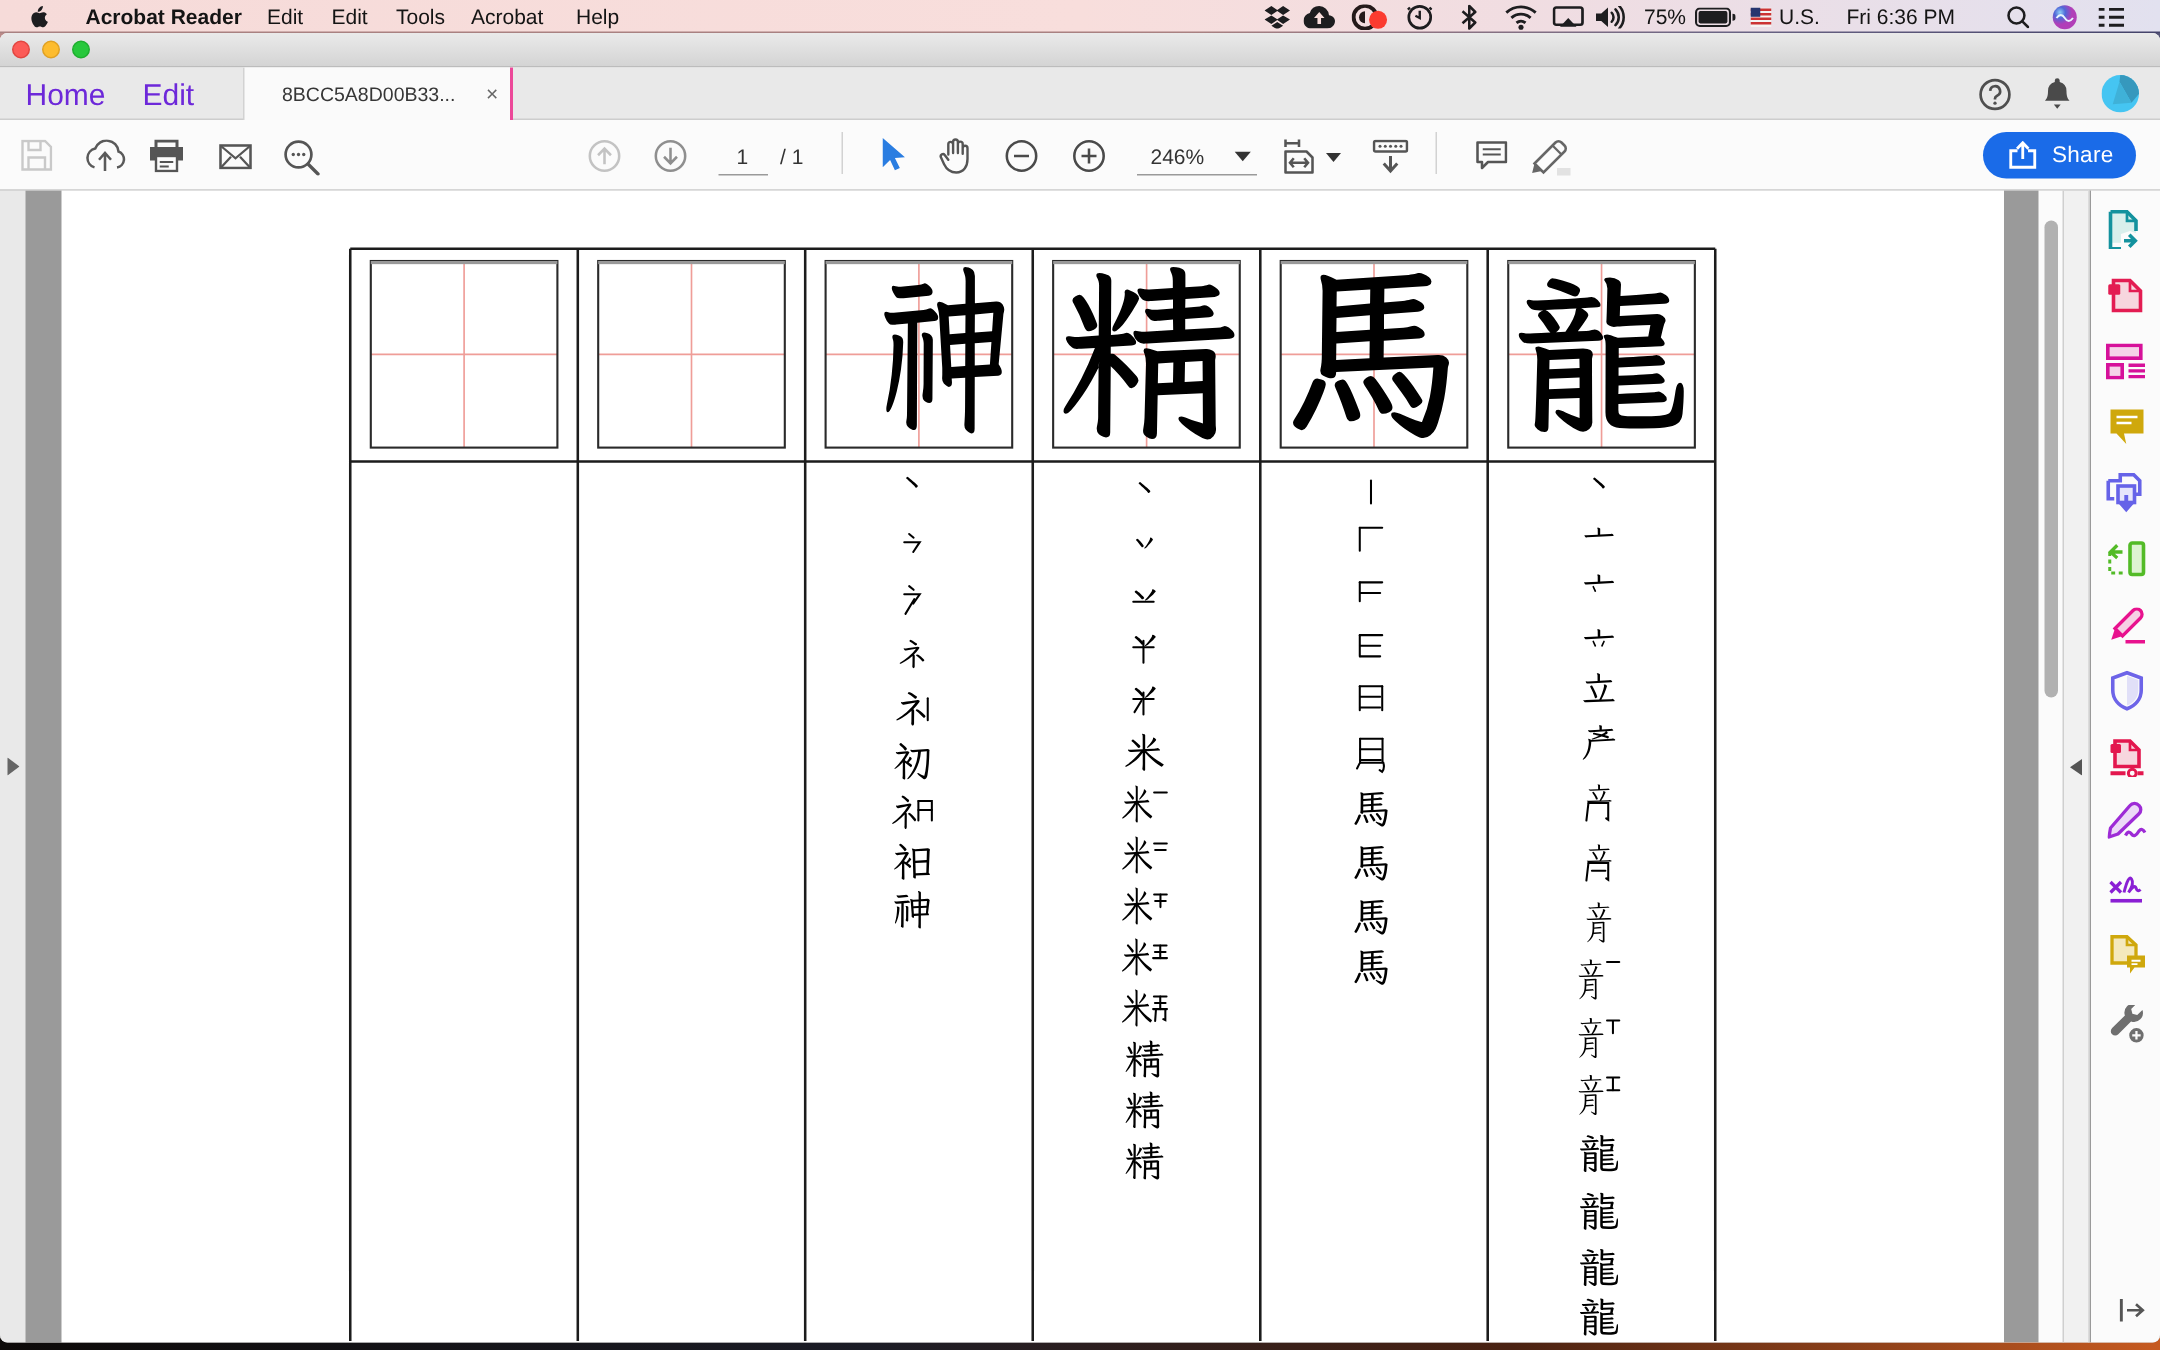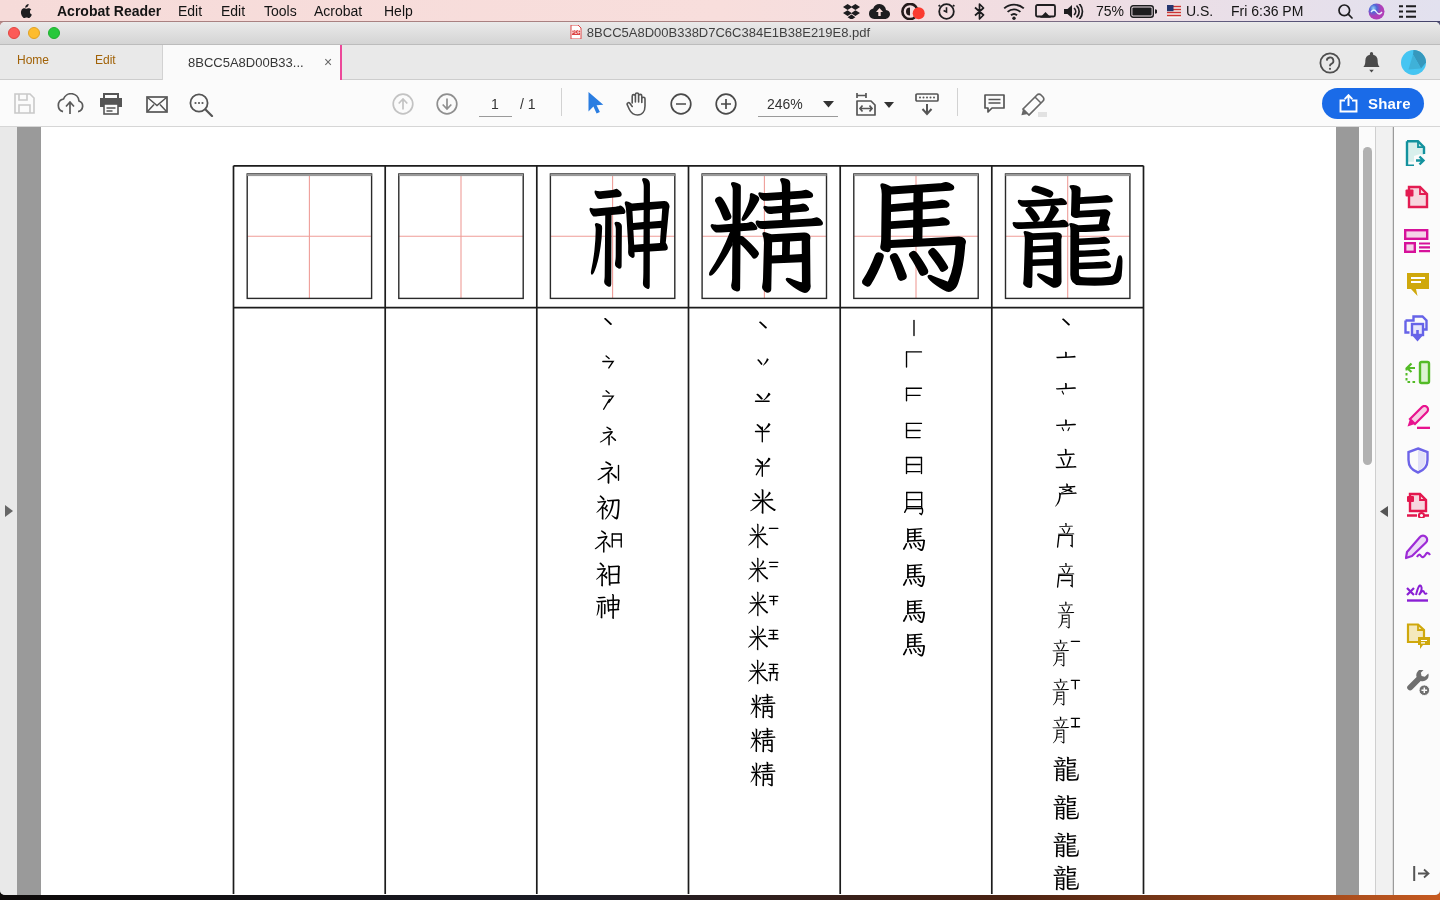--- a/index.html
+++ b/index.html
@@ -7,51 +7,46 @@
 
 #menubar{left:0;top:0;width:1440px;height:22px;background:linear-gradient(90deg,#f6dbd9 0%,#f8dedc 50%,#f0dde2 72%,#e2e1ef 100%);color:#141414;font-size:14px}
 #menuline{left:0;top:21px;width:1440px;height:1px;background:linear-gradient(90deg,#a98181 0%,#a98181 55%,#6a6484 80%,#44436a 100%)}
 #menubar .it{position:absolute;top:3px;line-height:16px}
 
 #win{left:0;top:22px;width:1440px;height:873px;background:#fff;border-radius:5px 5px 5px 5px;overflow:hidden}
 #titlebar{left:0;top:0;width:1440px;height:23px;background:linear-gradient(#eaeaea,#d4d4d4);border-bottom:1px solid #bcbcbc}
 .tl{position:absolute;top:5px;width:12px;height:12px;border-radius:6px}
 #title{position:absolute;top:3px;width:100%;text-align:center;font-size:13px;color:#3f3f3f}
 #tabbar{left:0;top:23px;width:1440px;height:35px;background:#e9e9e9;border-bottom:1px solid #cdcdcd}
-.tabtxt{position:absolute;top:8px;font-size:12px;color:#a16207}
+.tabtxt{position:absolute;top:8px;font-size:20px;color:#6d28d9}
 #activetab{position:absolute;left:162px;top:0;width:180px;height:36px;background:#fafafa;border-left:1px solid #d2d2d2;border-right:2px solid #ec4899}
 #activetab span{position:absolute;left:25px;top:10px;font-size:13px;color:#363636}
 #activetab .x{position:absolute;left:161px;top:9px;font-size:14px;color:#666}
 #toolbar{left:0;top:58px;width:1440px;height:47px;background:#fbfbfb;border-bottom:1px solid #d6d6d6}
 .ticon{position:absolute;top:0;left:0}
 #share{position:absolute;left:1322px;top:8px;width:102px;height:31px;background:#1a6be8;border-radius:16px;color:#fff}
-#share span{position:absolute;left:46px;top:7px;font-size:15px;font-weight:bold;letter-spacing:.2px}
+#share span{position:absolute;left:46px;top:7px;font-size:15px;font-weight:normal;letter-spacing:.2px}
 
 #doc{left:0;top:105px;width:1440px;height:768px;background:#9a9a9a}
 #leftstrip{left:0;top:0;width:17px;height:768px;background:#e9e9e9}
 #page{left:41px;top:0;width:1295px;height:768px;background:#fff}
 #scrolltrack{left:1359px;top:0;width:17px;height:768px;background:#fbfbfb;border-right:1px solid #cfcfcf}
 #thumb{left:3.5px;top:20px;width:9px;height:318px;background:#b1b1b1;border-radius:4.5px}
 #panelstrip{left:1376px;top:0;width:17px;height:768px;background:#f1f1f1;border-right:1px solid #dcdcdc}
 #iconstrip{left:1394px;top:0;width:46px;height:768px;background:#fbfbfb}
 svg{display:block}
 </style></head>
 <body>
 <div class="abs" id="wallpaper2" style="left:0;top:0;width:1440px;height:900px;background:linear-gradient(90deg,#0d0a09,#1b1c26 40%,#4a2212 70%,#c65a20)"></div>
 <div class="abs" style="left:0;top:22px;width:1440px;height:10px;background:linear-gradient(90deg,#b98a88,#c99d9b 60%,#545476 100%)"></div>
 <div class="abs" id="win">
     <div class="abs" id="titlebar">
 <div class="tl" style="left:8px;background:#fc5b57;border:.5px solid #e14640"></div>
 <div class="tl" style="left:28px;background:#fdbc2f;border:.5px solid #e0a124"></div>
 <div class="tl" style="left:48px;background:#27c83c;border:.5px solid #1fae2f"></div>
-<div id="title"><svg style="display:inline-block;vertical-align:-2px;margin-right:5px" width="12" height="14" viewBox="0 0 12 14">
-          <path d="M1 0h7l3 3v11H1z" fill="#fff" stroke="#d44" stroke-width="1"></path>
-          <rect x="2" y="5" width="8" height="5" fill="#d44"></rect>
-          <text x="6" y="9.2" font-size="4.5" fill="#fff" text-anchor="middle" font-family="Liberation Sans">PDF</text>
-        </svg>8BCC5A8D00B338D7C6C384E1B38E219E8.pdf</div>
 </div>
 <div class="abs" id="tabbar">
 <span class="tabtxt" style="left:17px">Home</span>
 <span class="tabtxt" style="left:95px">Edit</span>
 <div id="activetab">
         <span>8BCC5A8D00B33...</span>
         <span class="x">×</span>
       </div>
 <svg class="abs" style="left:1319px;top:7px" width="22" height="22" viewBox="0 0 22 22">
         <circle cx="11" cy="11" r="9.6" fill="none" stroke="#4f4f4f" stroke-width="1.8"></circle>

